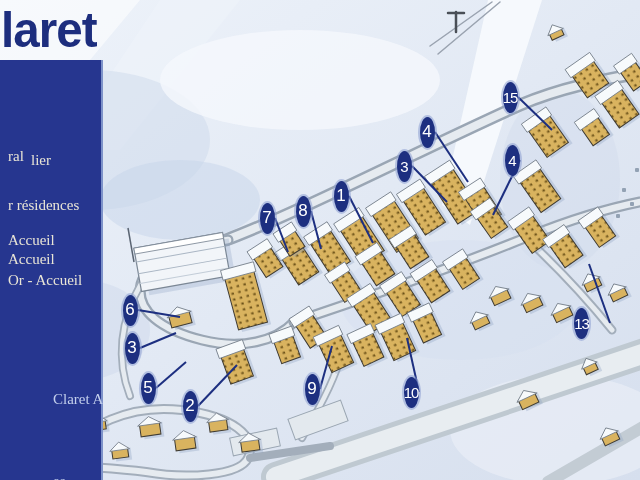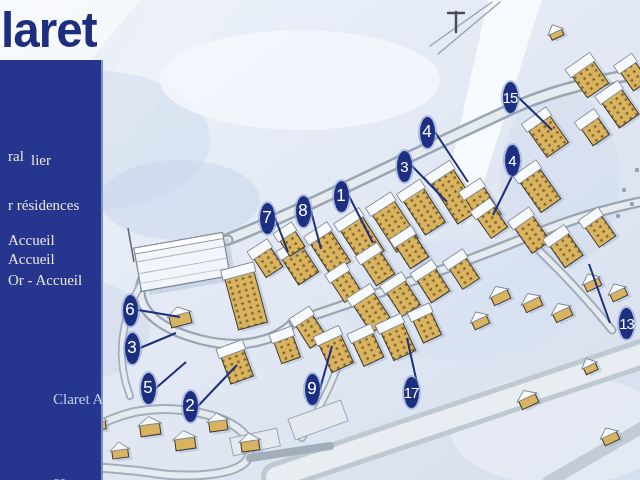--- a/index.html
+++ b/index.html
@@ -416,23 +416,23 @@
       <div class="marker" style="left: 333.5px; top: 180.5px;">1</div>
       <div class="marker" style="left: 182.5px; top: 390.5px;">2</div>
       <div class="marker" style="left: 124.5px; top: 332.5px;">3</div>
       <div class="marker" style="left: 419.5px; top: 116.5px;">4</div>
       <div class="marker" style="left: 140.5px; top: 372.5px;">5</div>
       <div class="marker" style="left: 122.5px; top: 294.5px;">6</div>
       <div class="marker" style="left: 259.5px; top: 202.5px;">7</div>
       <div class="marker" style="left: 295.5px; top: 195.5px;">8</div>
       <div class="marker" style="left: 304.5px; top: 373.5px;">9</div>
       <div class="marker two" style="left: 396.5px; top: 150.5px;">3</div>
-      <div class="marker two" style="left: 403.5px; top: 376.5px;">17</div>
+      <div class="marker two" style="left: 403.5px; top: 376.5px;">10</div>
       <div class="marker two" style="left: 504.5px; top: 144.5px;">4</div>
-      <div class="marker two" style="left: 619px; top: 307.5px;">13</div>
+      <div class="marker two" style="left: 574px; top: 307.5px;">13</div>
       <div class="marker two" style="left: 502.5px; top: 81.5px;">15</div>
     </div>
 
   <nav class="sidebar">
     <div id="legend-items">
         <div class="legend-item" style="top: 88px;">ral</div>
         <div class="legend-item" style="top: 92px; margin-left: 23px;">lier</div>
         <div class="legend-item" style="top: 137px;">r résidences</div>
         <div class="legend-item" style="top: 172px;">Accueil</div>
         <div class="legend-item" style="top: 191px;">Accueil</div>

